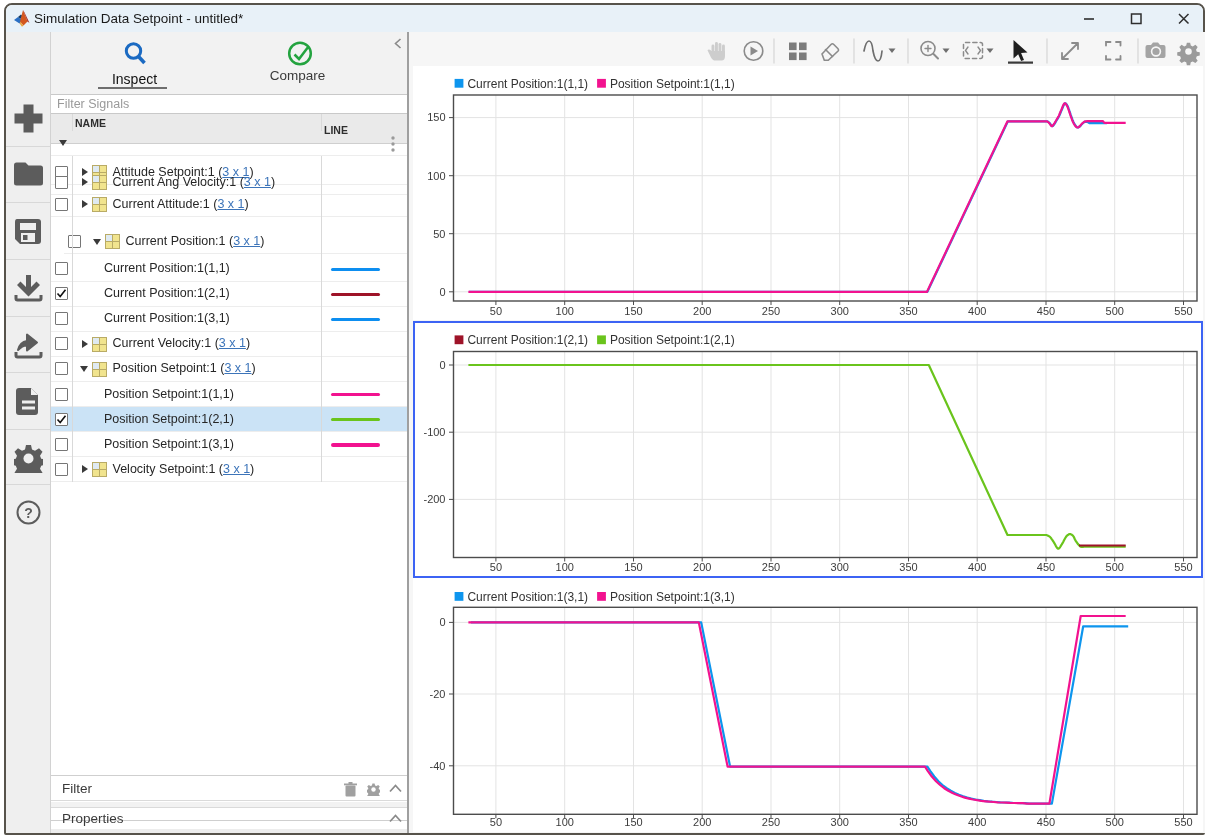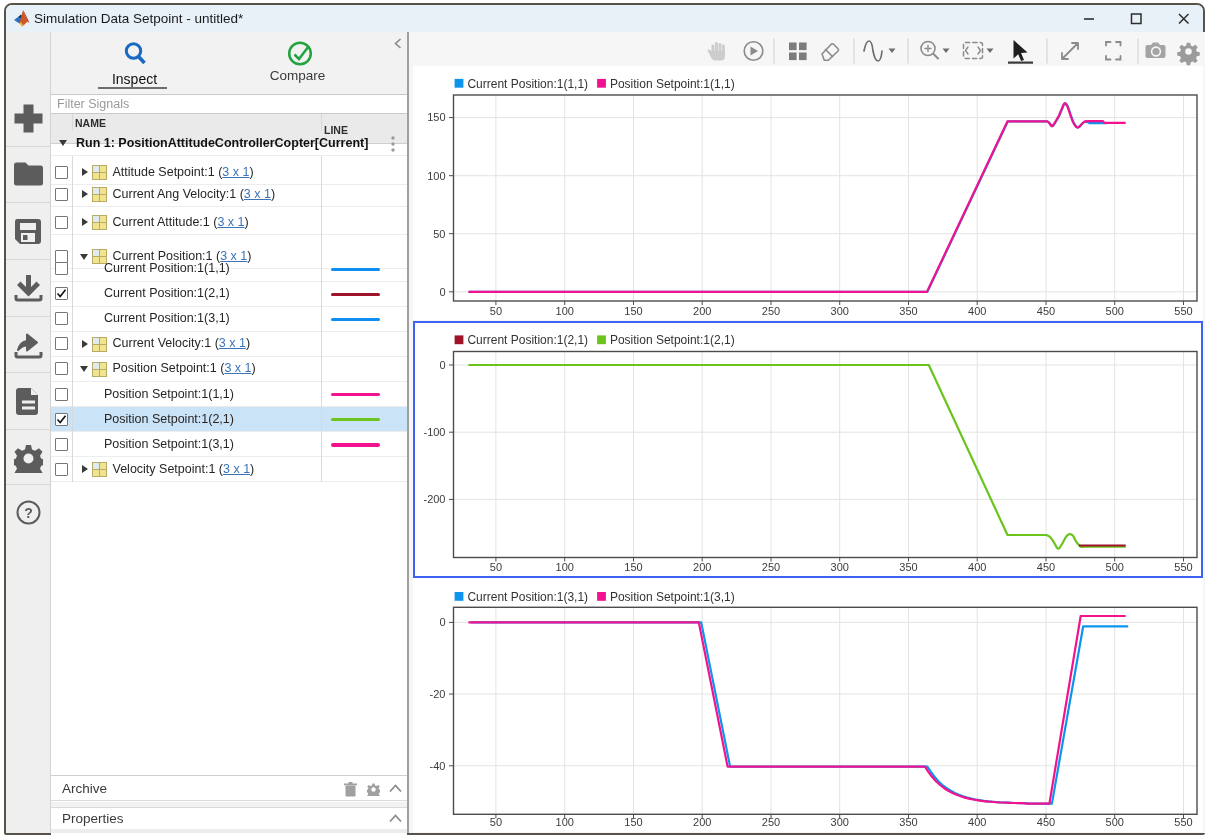--- a/index.html
+++ b/index.html
@@ -104,61 +104,60 @@
 <svg class="abs" style="left:393px;top:38px" width="10" height="11" viewBox="0 0 10 11">
     <path d="M7.5 1 L2.5 5.5 L7.5 10" fill="none" stroke="#8a8a8a" stroke-width="1.6"></path>
   </svg>
 <div class="abs" id="filter">Filter Signals</div>
 <div class="abs" id="thead">
     <span style="position:absolute;left:24px;top:3.5px">NAME</span>
     <span style="position:absolute;left:273px;top:10px">LINE</span>
   </div>
 <div class="row" style="top:131.0px;">
     <div class="arr-d" style="left:8px;top:9px"></div>
-    <div class="rtxt" style="left:25px;font-weight:bold;font-size:12.5px;color:#111">Run 1: PositionAttitudeControllerCopter[Current]</div>
     <svg class="abs" style="left:338px;top:4px" width="8" height="18" viewBox="0 0 8 18">
       <circle cx="4" cy="3" r="1.7" fill="#9a9a9a"></circle>
       <circle cx="4" cy="9" r="1.7" fill="#9a9a9a"></circle>
       <circle cx="4" cy="15" r="1.7" fill="#9a9a9a"></circle>
     </svg>
   </div>
 <div class="row" style="top:160px;">
     <div class="cb"></div>
     <div class="arr-r" style="left:31px;top:8px"></div>
     <svg class="abs" style="left:41px;top:5px" width="15" height="15" viewBox="0 0 15 15">
       <rect x="0.5" y="0.5" width="14" height="14" fill="#f1e48e" stroke="#b9ab66"></rect>
       <rect x="0.5" y="0.5" width="7" height="7" fill="#dfeaf2" stroke="#b9ab66"></rect>
       <line x1="7.5" y1="0.5" x2="7.5" y2="14.5" stroke="#b9ab66"></line>
       <line x1="0.5" y1="7.5" x2="14.5" y2="7.5" stroke="#b9ab66"></line>
     </svg>
     <div class="rtxt" style="left:61.5px">Attitude Setpoint:1 (<span class="lnk">3 x 1</span>)</div>
   </div>
-<div class="row" style="top:182px;">
+<div class="row" style="top:170px;">
     <div class="cb"></div>
     <div class="arr-r" style="left:31px;top:8px"></div>
     <svg class="abs" style="left:41px;top:5px" width="15" height="15" viewBox="0 0 15 15">
       <rect x="0.5" y="0.5" width="14" height="14" fill="#f1e48e" stroke="#b9ab66"></rect>
       <rect x="0.5" y="0.5" width="7" height="7" fill="#dfeaf2" stroke="#b9ab66"></rect>
       <line x1="7.5" y1="0.5" x2="7.5" y2="14.5" stroke="#b9ab66"></line>
       <line x1="0.5" y1="7.5" x2="14.5" y2="7.5" stroke="#b9ab66"></line>
     </svg>
     <div class="rtxt" style="left:61.5px">Current Ang Velocity:1 (<span class="lnk">3 x 1</span>)</div>
   </div>
-<div class="row" style="top:210px;">
+<div class="row" style="top:192px;">
     <div class="cb"></div>
     <div class="arr-r" style="left:31px;top:8px"></div>
     <svg class="abs" style="left:41px;top:5px" width="15" height="15" viewBox="0 0 15 15">
       <rect x="0.5" y="0.5" width="14" height="14" fill="#f1e48e" stroke="#b9ab66"></rect>
       <rect x="0.5" y="0.5" width="7" height="7" fill="#dfeaf2" stroke="#b9ab66"></rect>
       <line x1="7.5" y1="0.5" x2="7.5" y2="14.5" stroke="#b9ab66"></line>
       <line x1="0.5" y1="7.5" x2="14.5" y2="7.5" stroke="#b9ab66"></line>
     </svg>
     <div class="rtxt" style="left:61.5px">Current Attitude:1 (<span class="lnk">3 x 1</span>)</div>
   </div>
-<div class="row" style="top:244px;">
+<div class="row" style="top:229px;margin-left:13px;">
     <div class="cb"></div>
     <div class="arr-d" style="left:29px;top:9.5px"></div>
     <svg class="abs" style="left:41px;top:5px" width="15" height="15" viewBox="0 0 15 15">
       <rect x="0.5" y="0.5" width="14" height="14" fill="#f1e48e" stroke="#b9ab66"></rect>
       <rect x="0.5" y="0.5" width="7" height="7" fill="#dfeaf2" stroke="#b9ab66"></rect>
       <line x1="7.5" y1="0.5" x2="7.5" y2="14.5" stroke="#b9ab66"></line>
       <line x1="0.5" y1="7.5" x2="14.5" y2="7.5" stroke="#b9ab66"></line>
     </svg>
     <div class="rtxt" style="left:61.5px">Current Position:1 (<span class="lnk">3 x 1</span>)</div>
   </div>
@@ -231,36 +230,36 @@
       <line x1="7.5" y1="0.5" x2="7.5" y2="14.5" stroke="#b9ab66"></line>
       <line x1="0.5" y1="7.5" x2="14.5" y2="7.5" stroke="#b9ab66"></line>
     </svg>
     <div class="rtxt" style="left:61.5px">Velocity Setpoint:1 (<span class="lnk">3 x 1</span>)</div>
   </div>
 <div class="abs vline" style="left:71.8px;top:113.5px;height:17.5px"></div>
 <div class="abs vline" style="left:71.8px;top:156.1px;height:326.3px"></div>
 <div class="abs vline" style="left:320.6px;top:113.5px;height:17.5px"></div>
 <div class="abs vline" style="left:320.6px;top:156.1px;height:326.3px"></div>
 <div class="abs" style="left:51px;top:774.5px;width:356px;height:26.5px;border-top:1px solid #cfcfcf;border-bottom:1px solid #dadada;background:#fff">
- <div class="rtxt" style="left:11px;top:5px;font-size:13.5px;color:#3a3a3a">Archive</div>
+ <div class="rtxt" style="left:11px;top:5px;font-size:13.5px;color:#3a3a3a">Filter</div>
  <svg class="abs" style="left:293px;top:6px" width="13" height="15" viewBox="0 0 13 15">
       <rect x="1.5" y="3.5" width="10" height="11" rx="1" fill="#a0a0a0"></rect>
       <rect x="0" y="1.5" width="13" height="1.8" fill="#a0a0a0"></rect>
       <rect x="4.5" y="0" width="4" height="2" fill="#a0a0a0"></rect>
     </svg>
  <svg class="abs" style="left:316px;top:7px" width="13" height="13" viewBox="0 0 29 29">
       <path d="M12 1 h5 l1 4.5 3 1.2 4-2.5 3.5 3.5 -2.5 4 1.2 3 4.5 1 v5 l-4.5 1 -1.2 3 2.5 4 -3.5 3.5 -4-2.5 -3 1.2 -1 4.5 h-5 l-1-4.5 -3-1.2 -4 2.5 -3.5-3.5 2.5-4 -1.2-3 -4.5-1 v-5 l4.5-1 1.2-3 -2.5-4 3.5-3.5 4 2.5 3-1.2 Z" fill="#a0a0a0"></path>
       <circle cx="14.5" cy="14.5" r="5" fill="#fff"></circle>
     </svg>
  <svg class="abs" style="left:338px;top:8px" width="13" height="9" viewBox="0 0 13 9">
       <path d="M1 7.5 L6.5 1.5 L12 7.5" fill="none" stroke="#8a8a8a" stroke-width="1.7"></path>
     </svg>
 </div>
 <div class="abs" style="left:51px;top:802px;width:356px;height:5px;background:#f2f2f2"></div>
-<div class="abs" style="left:51px;top:807px;width:356px;height:31px;border-top:1px solid #dadada;border-bottom:1px solid #cfcfcf;background:#fff">
+<div class="abs" style="left:51px;top:807px;width:356px;height:14px;border-top:1px solid #dadada;border-bottom:1px solid #cfcfcf;background:#fff">
  <div class="rtxt" style="left:11px;top:3px;font-size:13.5px;color:#3a3a3a">Properties</div>
  <svg class="abs" style="left:338px;top:6px" width="13" height="9" viewBox="0 0 13 9">
       <path d="M1 7.5 L6.5 1.5 L12 7.5" fill="none" stroke="#8a8a8a" stroke-width="1.7"></path>
     </svg>
 </div>
 <div class="abs" style="left:51px;top:829px;width:356px;height:4px;background:#ededed"></div>
 <div class="abs" id="divider"></div>
 
 <div class="abs" id="rpanel"></div>
 <div class="abs chartbox" style="top:66px;height:254px"></div>

